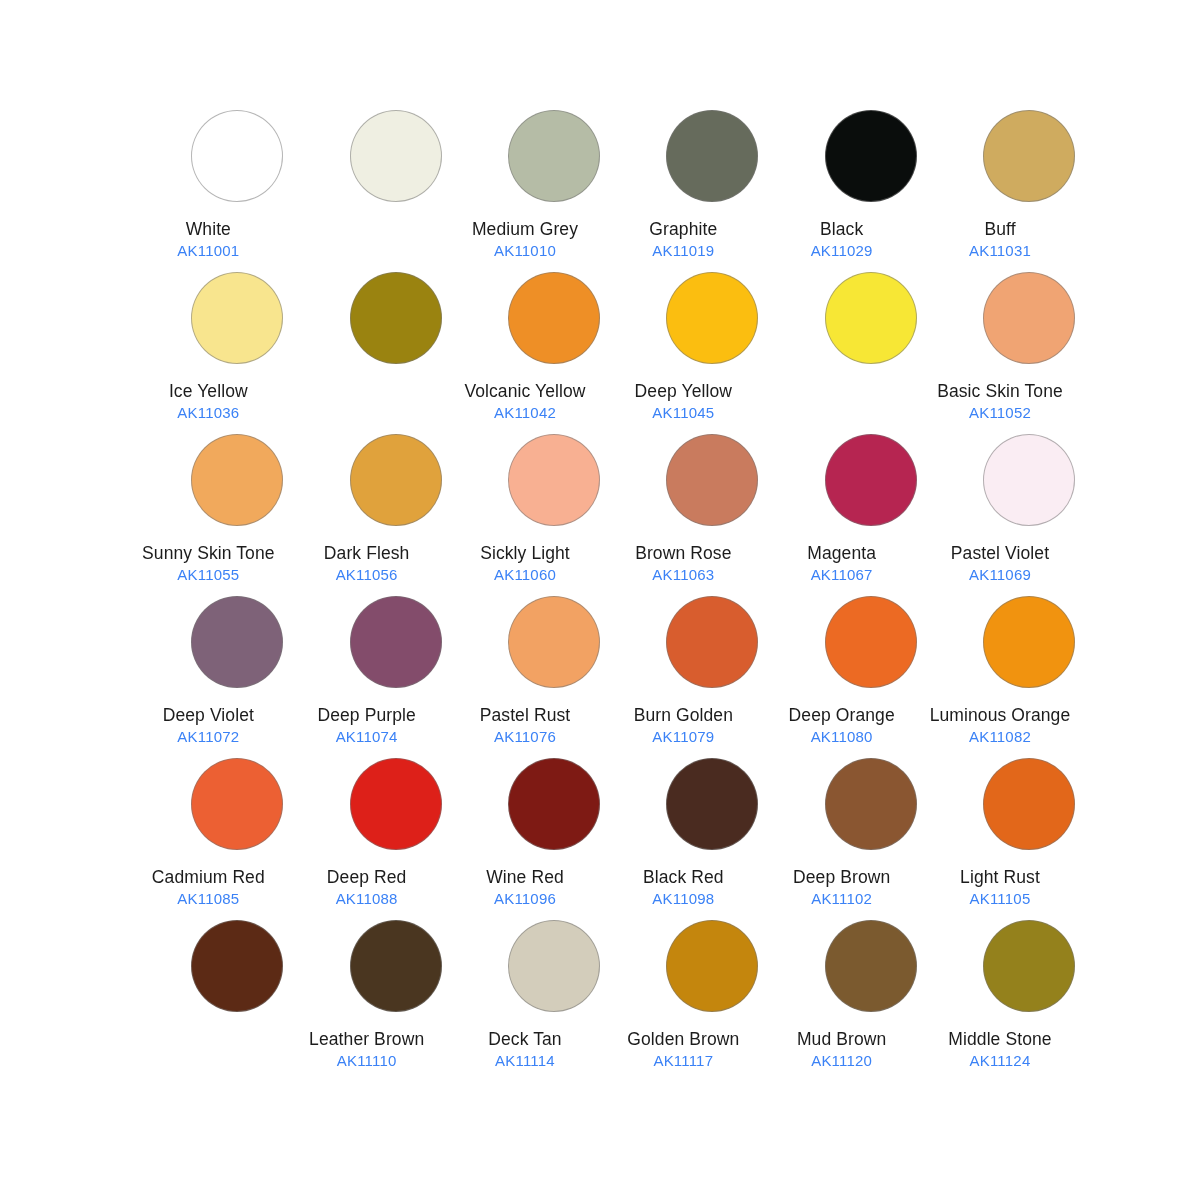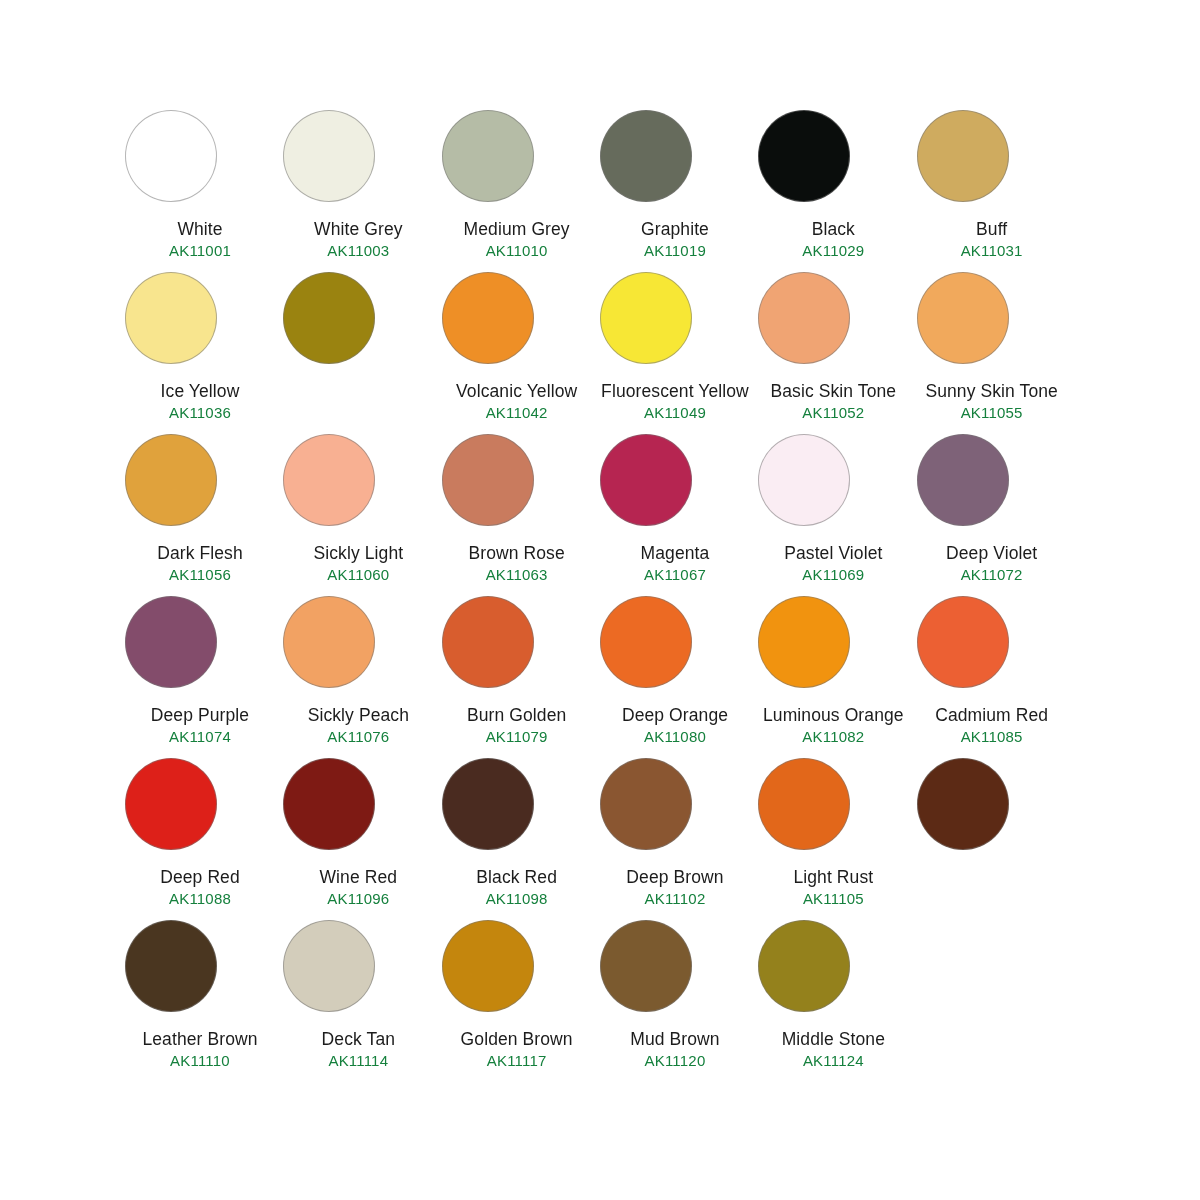--- a/index.html
+++ b/index.html
@@ -33,21 +33,21 @@
     grid-auto-rows: 162px;
     column-gap: 0px;
     row-gap: 0px;
     width: 950px;
     margin: 0 auto;
   }
 
   .swatch-cell {
     display: flex;
     flex-direction: column;
-    align-items: flex-start;
+    align-items: flex-end;
     justify-content: flex-start;
     text-align: center;
     padding-top: 2px;
   }
 
   .swatch-dot {
     width: 92px;
     height: 92px;
     border-radius: 50%;
     box-sizing: border-box;
@@ -68,44 +68,40 @@
     font-size: 17.5px;
     color: #1c1c1c;
     font-weight: 400;
     letter-spacing: 0.1px;
     white-space: normal;
     word-break: normal;
   }
 
   .swatch-code {
     font-size: 15px;
-    color: #15803d;
+    color: #3b82f6;
     font-weight: 400;
     letter-spacing: 0.2px;
     margin-top: 1px;
   }
 </style>
 </head>
 <body>
 
 <div class="swatch-sheet">
   <div class="swatch-grid">
       <div class="swatch-cell">
         <div class="swatch-dot" style="background: rgb(255, 255, 255);"></div>
         <div class="swatch-labels">
           <div class="swatch-name">White</div>
           <div class="swatch-code">AK11001</div>
         </div>
       </div>
       <div class="swatch-cell">
         <div class="swatch-dot" style="background: rgb(239, 239, 226);"></div>
-        <div class="swatch-labels">
-          <div class="swatch-name">White Grey</div>
-          <div class="swatch-code">AK11003</div>
-        </div>
       </div>
       <div class="swatch-cell">
         <div class="swatch-dot" style="background: rgb(181, 188, 166);"></div>
         <div class="swatch-labels">
           <div class="swatch-name">Medium Grey</div>
           <div class="swatch-code">AK11010</div>
         </div>
       </div>
       <div class="swatch-cell">
         <div class="swatch-dot" style="background: rgb(102, 107, 92);"></div>
@@ -139,25 +135,28 @@
         <div class="swatch-dot" style="background: rgb(154, 131, 16);"></div>
       </div>
       <div class="swatch-cell">
         <div class="swatch-dot" style="background: rgb(238, 143, 38);"></div>
         <div class="swatch-labels">
           <div class="swatch-name">Volcanic Yellow</div>
           <div class="swatch-code">AK11042</div>
         </div>
       </div>
       <div class="swatch-cell">
+        <div class="swatch-dot" style="background: rgb(251, 190, 16);"></div>
+        <div class="swatch-labels">
+          <div class="swatch-name">Deep Yellow</div>
+          <div class="swatch-code">AK11045</div>
+        </div>
+      </div>
+      <div class="swatch-cell">
         <div class="swatch-dot" style="background: rgb(247, 231, 53);"></div>
-        <div class="swatch-labels">
-          <div class="swatch-name">Fluorescent Yellow</div>
-          <div class="swatch-code">AK11049</div>
-        </div>
       </div>
       <div class="swatch-cell">
         <div class="swatch-dot" style="background: rgb(240, 164, 115);"></div>
         <div class="swatch-labels">
           <div class="swatch-name">Basic Skin Tone</div>
           <div class="swatch-code">AK11052</div>
         </div>
       </div>
       <div class="swatch-cell">
         <div class="swatch-dot" style="background: rgb(241, 169, 92);"></div>
@@ -211,21 +210,21 @@
       <div class="swatch-cell">
         <div class="swatch-dot" style="background: rgb(131, 76, 107);"></div>
         <div class="swatch-labels">
           <div class="swatch-name">Deep Purple</div>
           <div class="swatch-code">AK11074</div>
         </div>
       </div>
       <div class="swatch-cell">
         <div class="swatch-dot" style="background: rgb(242, 162, 99);"></div>
         <div class="swatch-labels">
-          <div class="swatch-name">Sickly Peach</div>
+          <div class="swatch-name">Pastel Rust</div>
           <div class="swatch-code">AK11076</div>
         </div>
       </div>
       <div class="swatch-cell">
         <div class="swatch-dot" style="background: rgb(216, 93, 46);"></div>
         <div class="swatch-labels">
           <div class="swatch-name">Burn Golden</div>
           <div class="swatch-code">AK11079</div>
         </div>
       </div>

